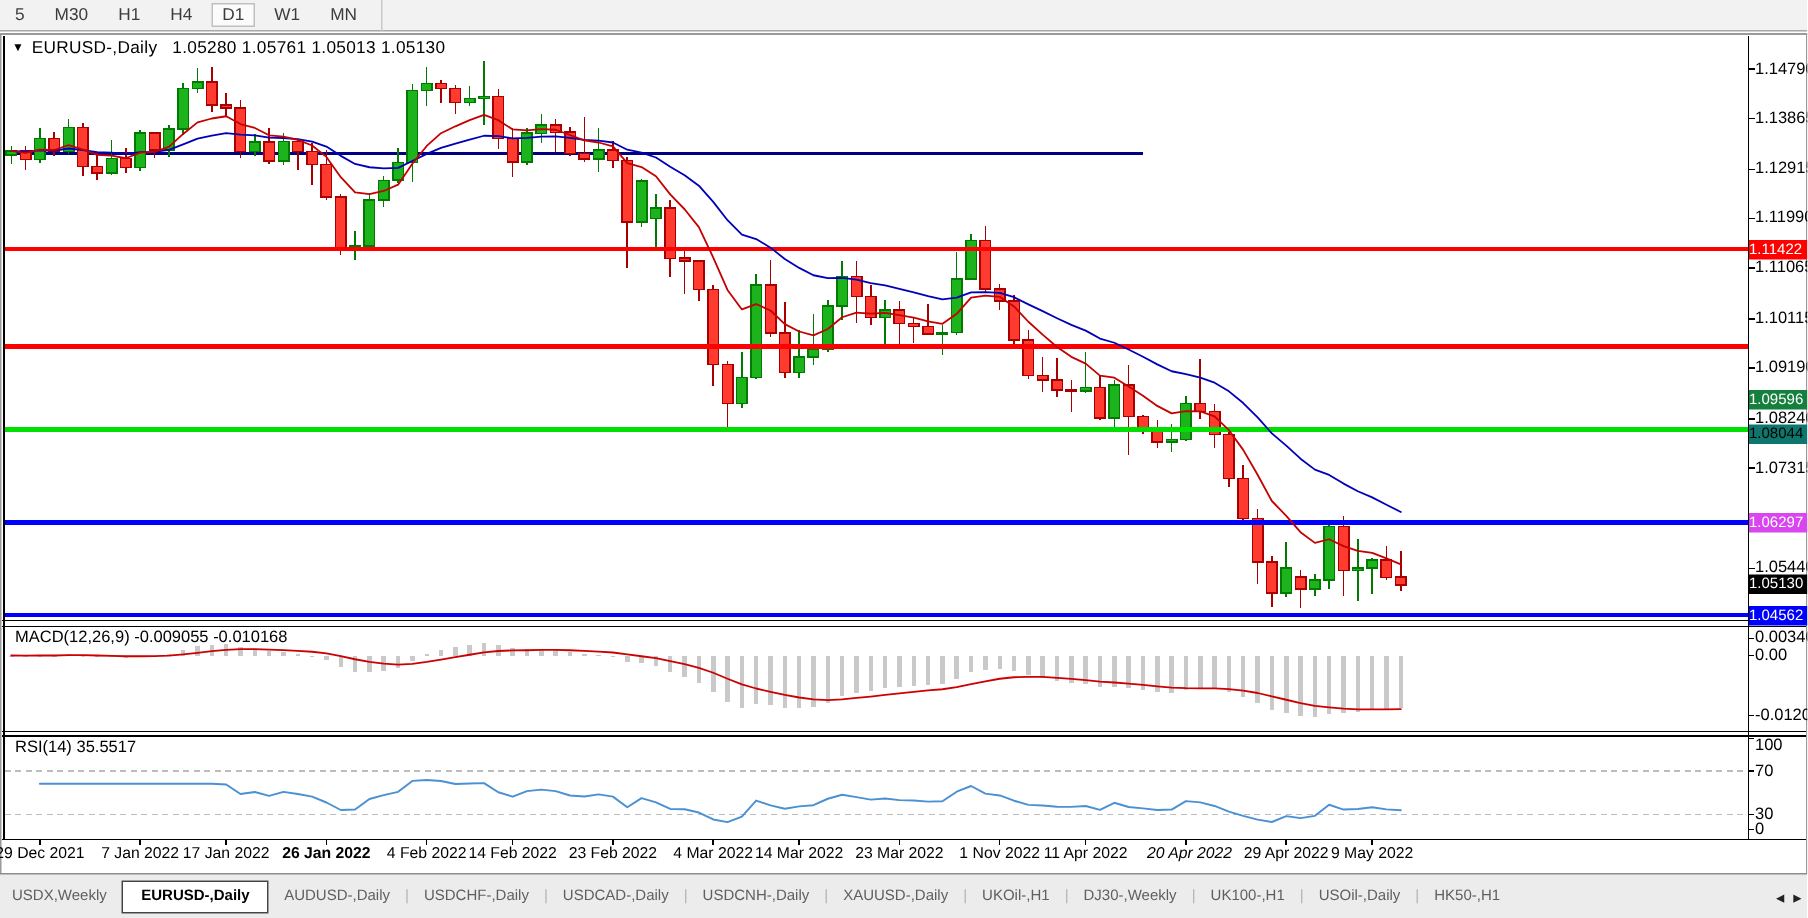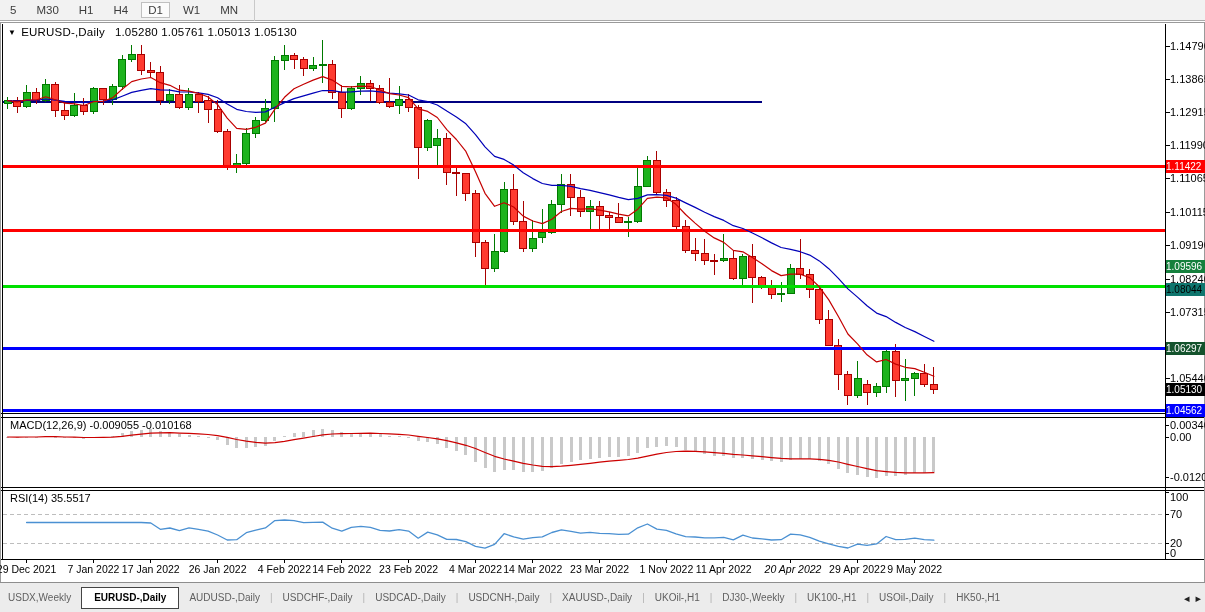--- a/index.html
+++ b/index.html
@@ -437,34 +437,34 @@
       <div class="axis-tick" style="top: 139.286px;">1.11990</div>
       <div class="axis-tick" style="top: 172.205px;">1.11065</div>
       <div class="axis-tick" style="top: 206.012px;">1.10115</div>
       <div class="axis-tick" style="top: 238.931px;">1.09190</div>
       <div class="axis-tick" style="top: 272.738px;">1.08240</div>
       <div class="axis-tick" style="top: 305.657px;">1.07315</div>
       <div class="axis-tick" style="top: 372.383px;">1.05440</div>
       <div class="axis-box" style="top: 159.5px; background: rgb(255, 0, 0); color: rgb(255, 255, 255);">1.11422</div>
       <div class="axis-box" style="top: 224.482px; background: #15803d; color: rgb(255, 255, 255); margin-top: 36px;">1.09596</div>
       <div class="axis-box" style="top: 283px; background: #0f766e; color: rgb(0, 0, 0);">1.08044</div>
-      <div class="axis-box" style="top: 341.884px; background: #14532d; color: rgb(255, 255, 255);">1.06297</div>
+      <div class="axis-box" style="top: 341.884px; background: #d946ef; color: rgb(255, 255, 255);">1.06297</div>
       <div class="axis-box" style="top: 403.628px; background: rgb(0, 0, 255); color: rgb(255, 255, 255);">1.04562</div>
       <div class="axis-box" style="top: 383.415px; background: rgb(0, 0, 0); color: rgb(255, 255, 255);">1.05130</div>
       <div class="axis-tick" style="top: 419.187px;">0.003408</div>
       <div class="axis-tick" style="top: 430.5px;">0.00</div>
       <div class="axis-tick" style="top: 470.5px;">-0.01205</div>
       <div class="axis-tick" style="top: 490.5px;">100</div>
       <div class="axis-tick" style="top: 507.5px;">70</div>
-      <div class="axis-tick" style="top: 536.5px;">20</div>
+      <div class="axis-tick" style="top: 536.5px;">30</div>
       <div class="axis-tick" style="top: 546.5px;">0</div>
       <div class="datelbl" style="left: 26.6px;">29 Dec 2021</div>
       <div class="datelbl" style="left: 93.45px;">7 Jan 2022</div>
       <div class="datelbl" style="left: 150.75px;">17 Jan 2022</div>
-      <div class="datelbl" style="left: 217.6px;">26 Jan 2022</div>
+      <div class="datelbl" style="left: 217.6px; font-weight: bold;">26 Jan 2022</div>
       <div class="datelbl" style="left: 284.45px;">4 Feb 2022</div>
       <div class="datelbl" style="left: 341.75px;">14 Feb 2022</div>
       <div class="datelbl" style="left: 408.6px;">23 Feb 2022</div>
       <div class="datelbl" style="left: 475.45px;">4 Mar 2022</div>
       <div class="datelbl" style="left: 532.75px;">14 Mar 2022</div>
       <div class="datelbl" style="left: 599.6px;">23 Mar 2022</div>
       <div class="datelbl" style="left: 666.45px;">1 Nov 2022</div>
       <div class="datelbl" style="left: 723.75px;">11 Apr 2022</div>
       <div class="datelbl" style="left: 793px; font-style: italic;">20 Apr 2022</div>
       <div class="datelbl" style="left: 857.45px;">29 Apr 2022</div>

